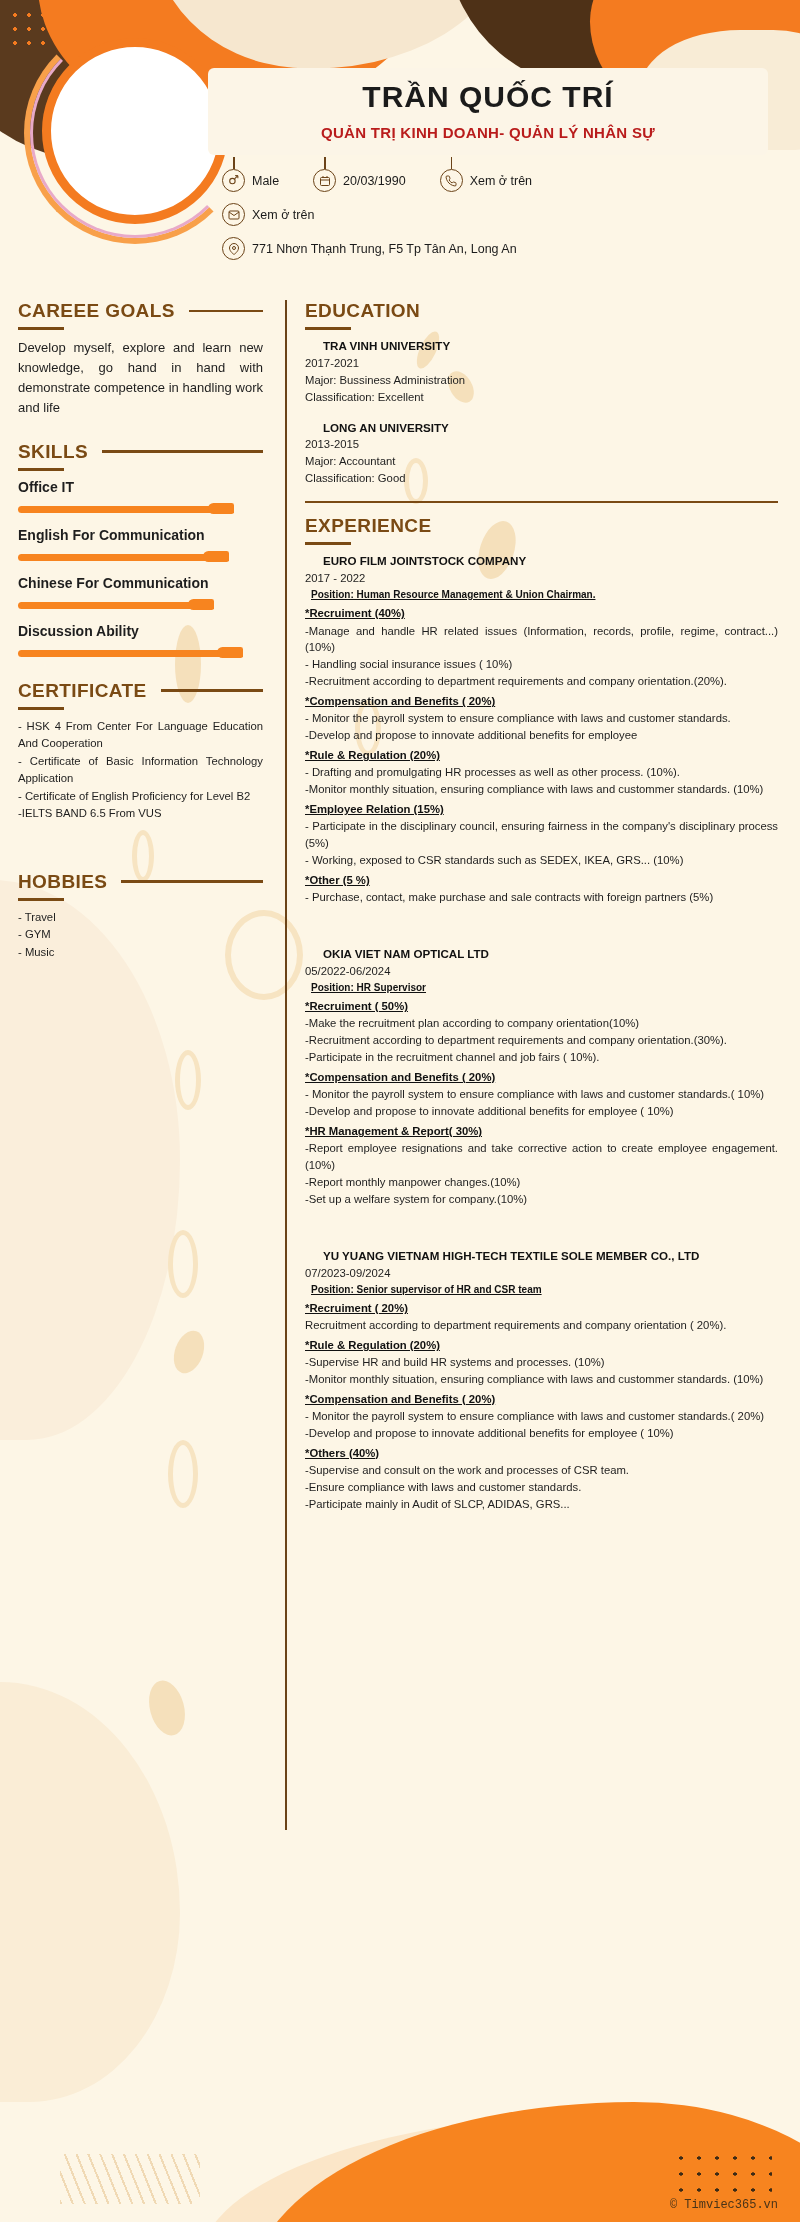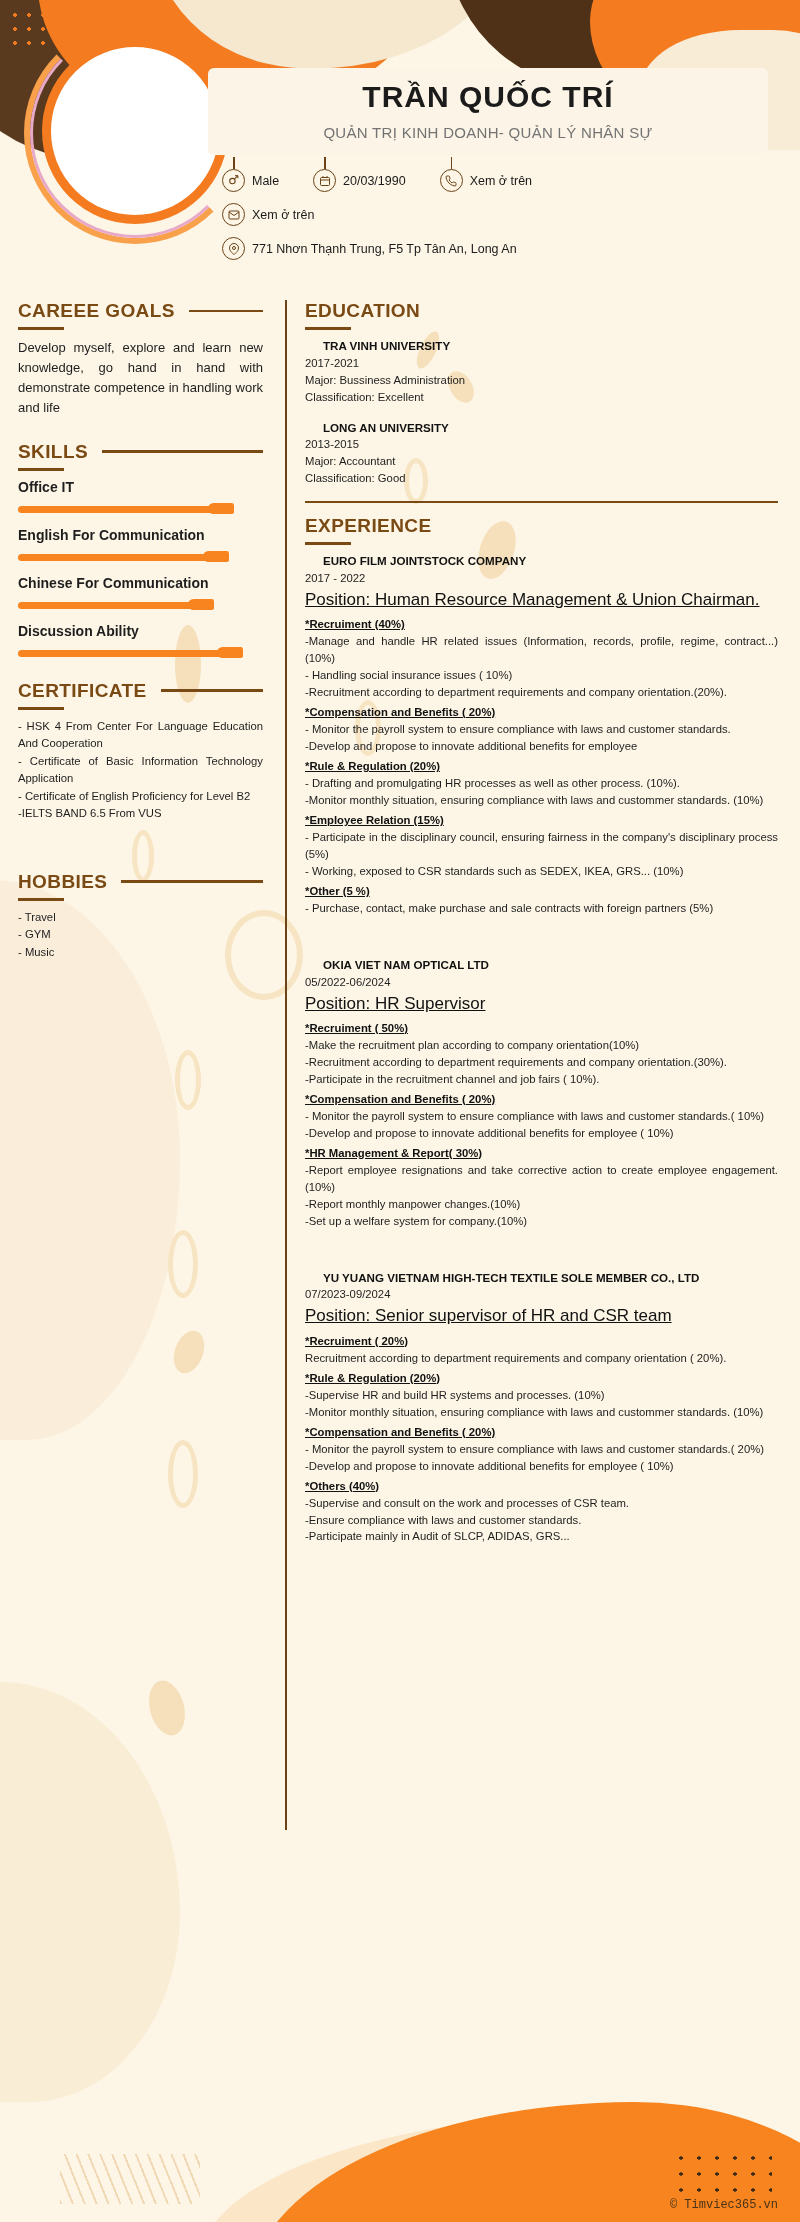--- a/index.html
+++ b/index.html
@@ -118,22 +118,22 @@
   }
   .name {
     font-size: 30px;
     font-weight: bold;
     letter-spacing: 1px;
     color: #1b1b1b;
   }
   .job-title {
     margin-top: 10px;
     font-size: 15px;
-    font-weight: normal;
-    color: #737373;
+    font-weight: bold;
+    color: #b91c1c;
     letter-spacing: .3px;
   }
 
   .contact {
     margin-top: 14px;
     position: relative;
     padding-left: 14px;
   }
   .contact-row {
     display: flex;
@@ -277,26 +277,27 @@
     font-size: 11.3px;
     color: #1e1e1e;
     line-height: 1.5;
   }
   .detail {
     font-size: 11.3px;
     color: #1e1e1e;
     line-height: 1.5;
   }
   .pos {
-    font-size: 17px;
-    font-weight: normal;
+    font-size: 10px;
+    font-weight: bold;
     text-decoration: underline;
     color: #111;
     line-height: 1.55;
     text-align: justify;
+    margin-left: 6px;
   }
   .subhead {
     font-size: 11.3px;
     font-weight: bold;
     text-decoration: underline;
     color: #111;
     line-height: 1.6;
     margin-top: 2px;
   }
   .exp-line {

